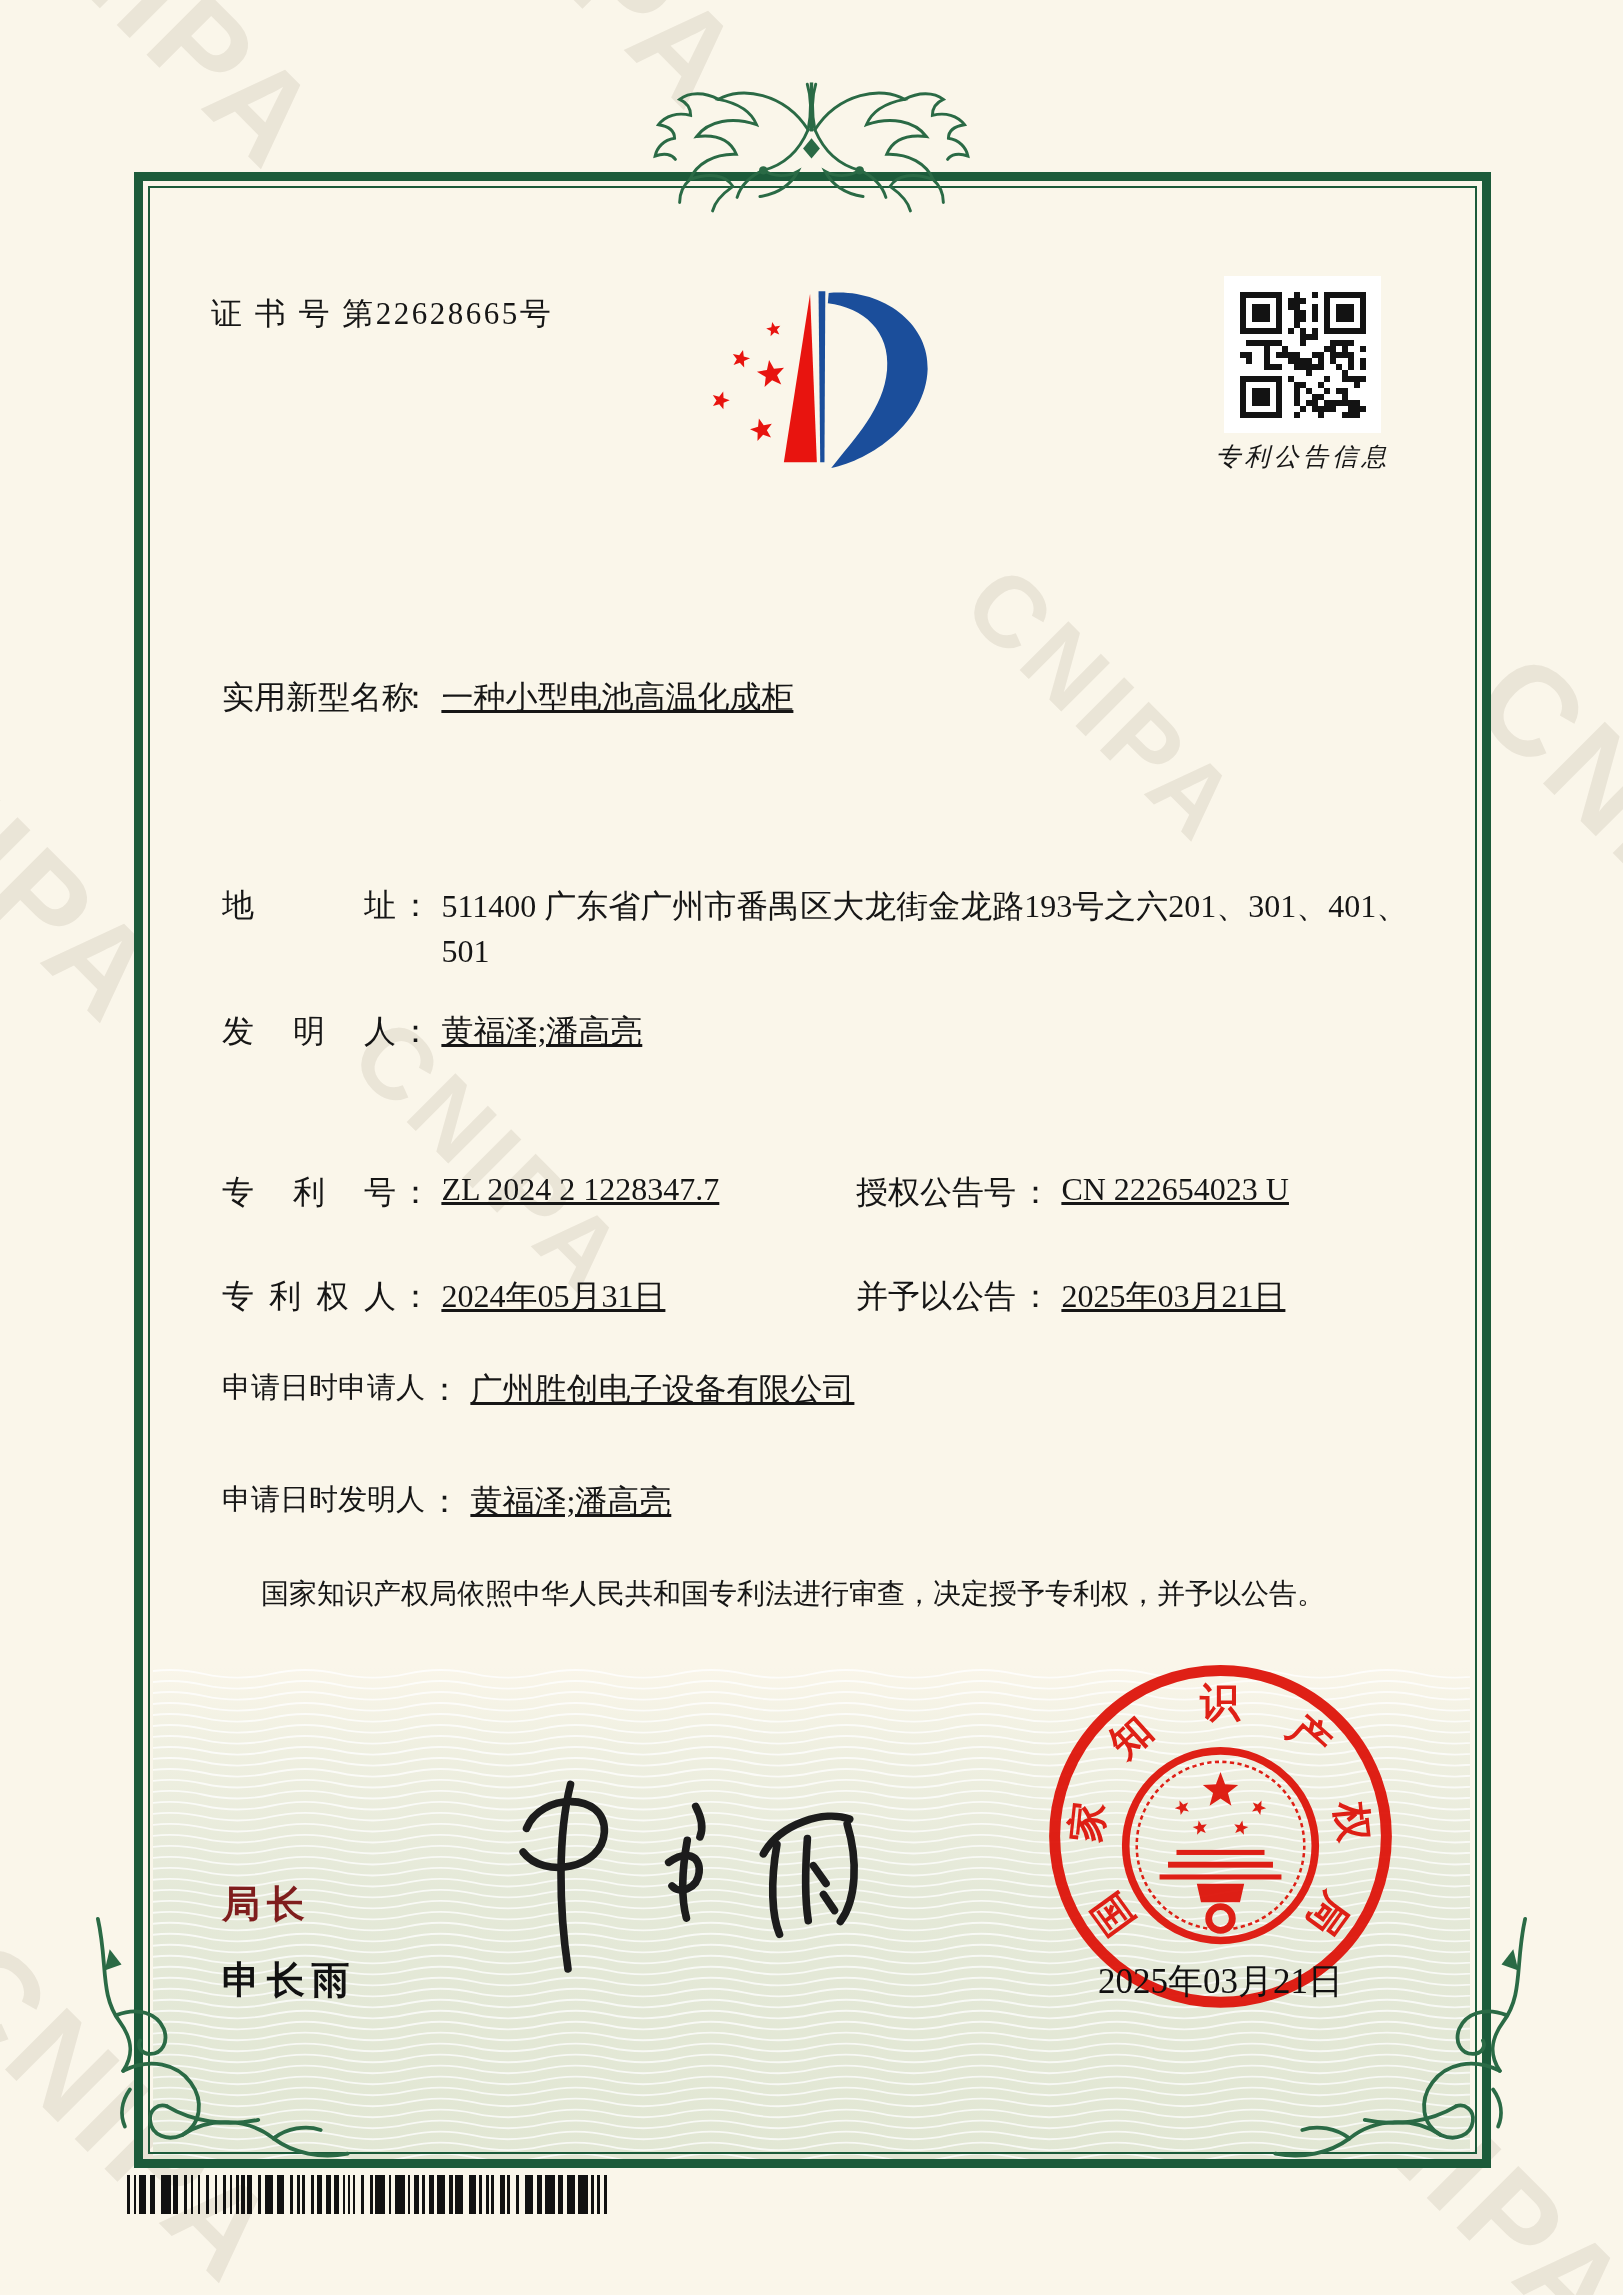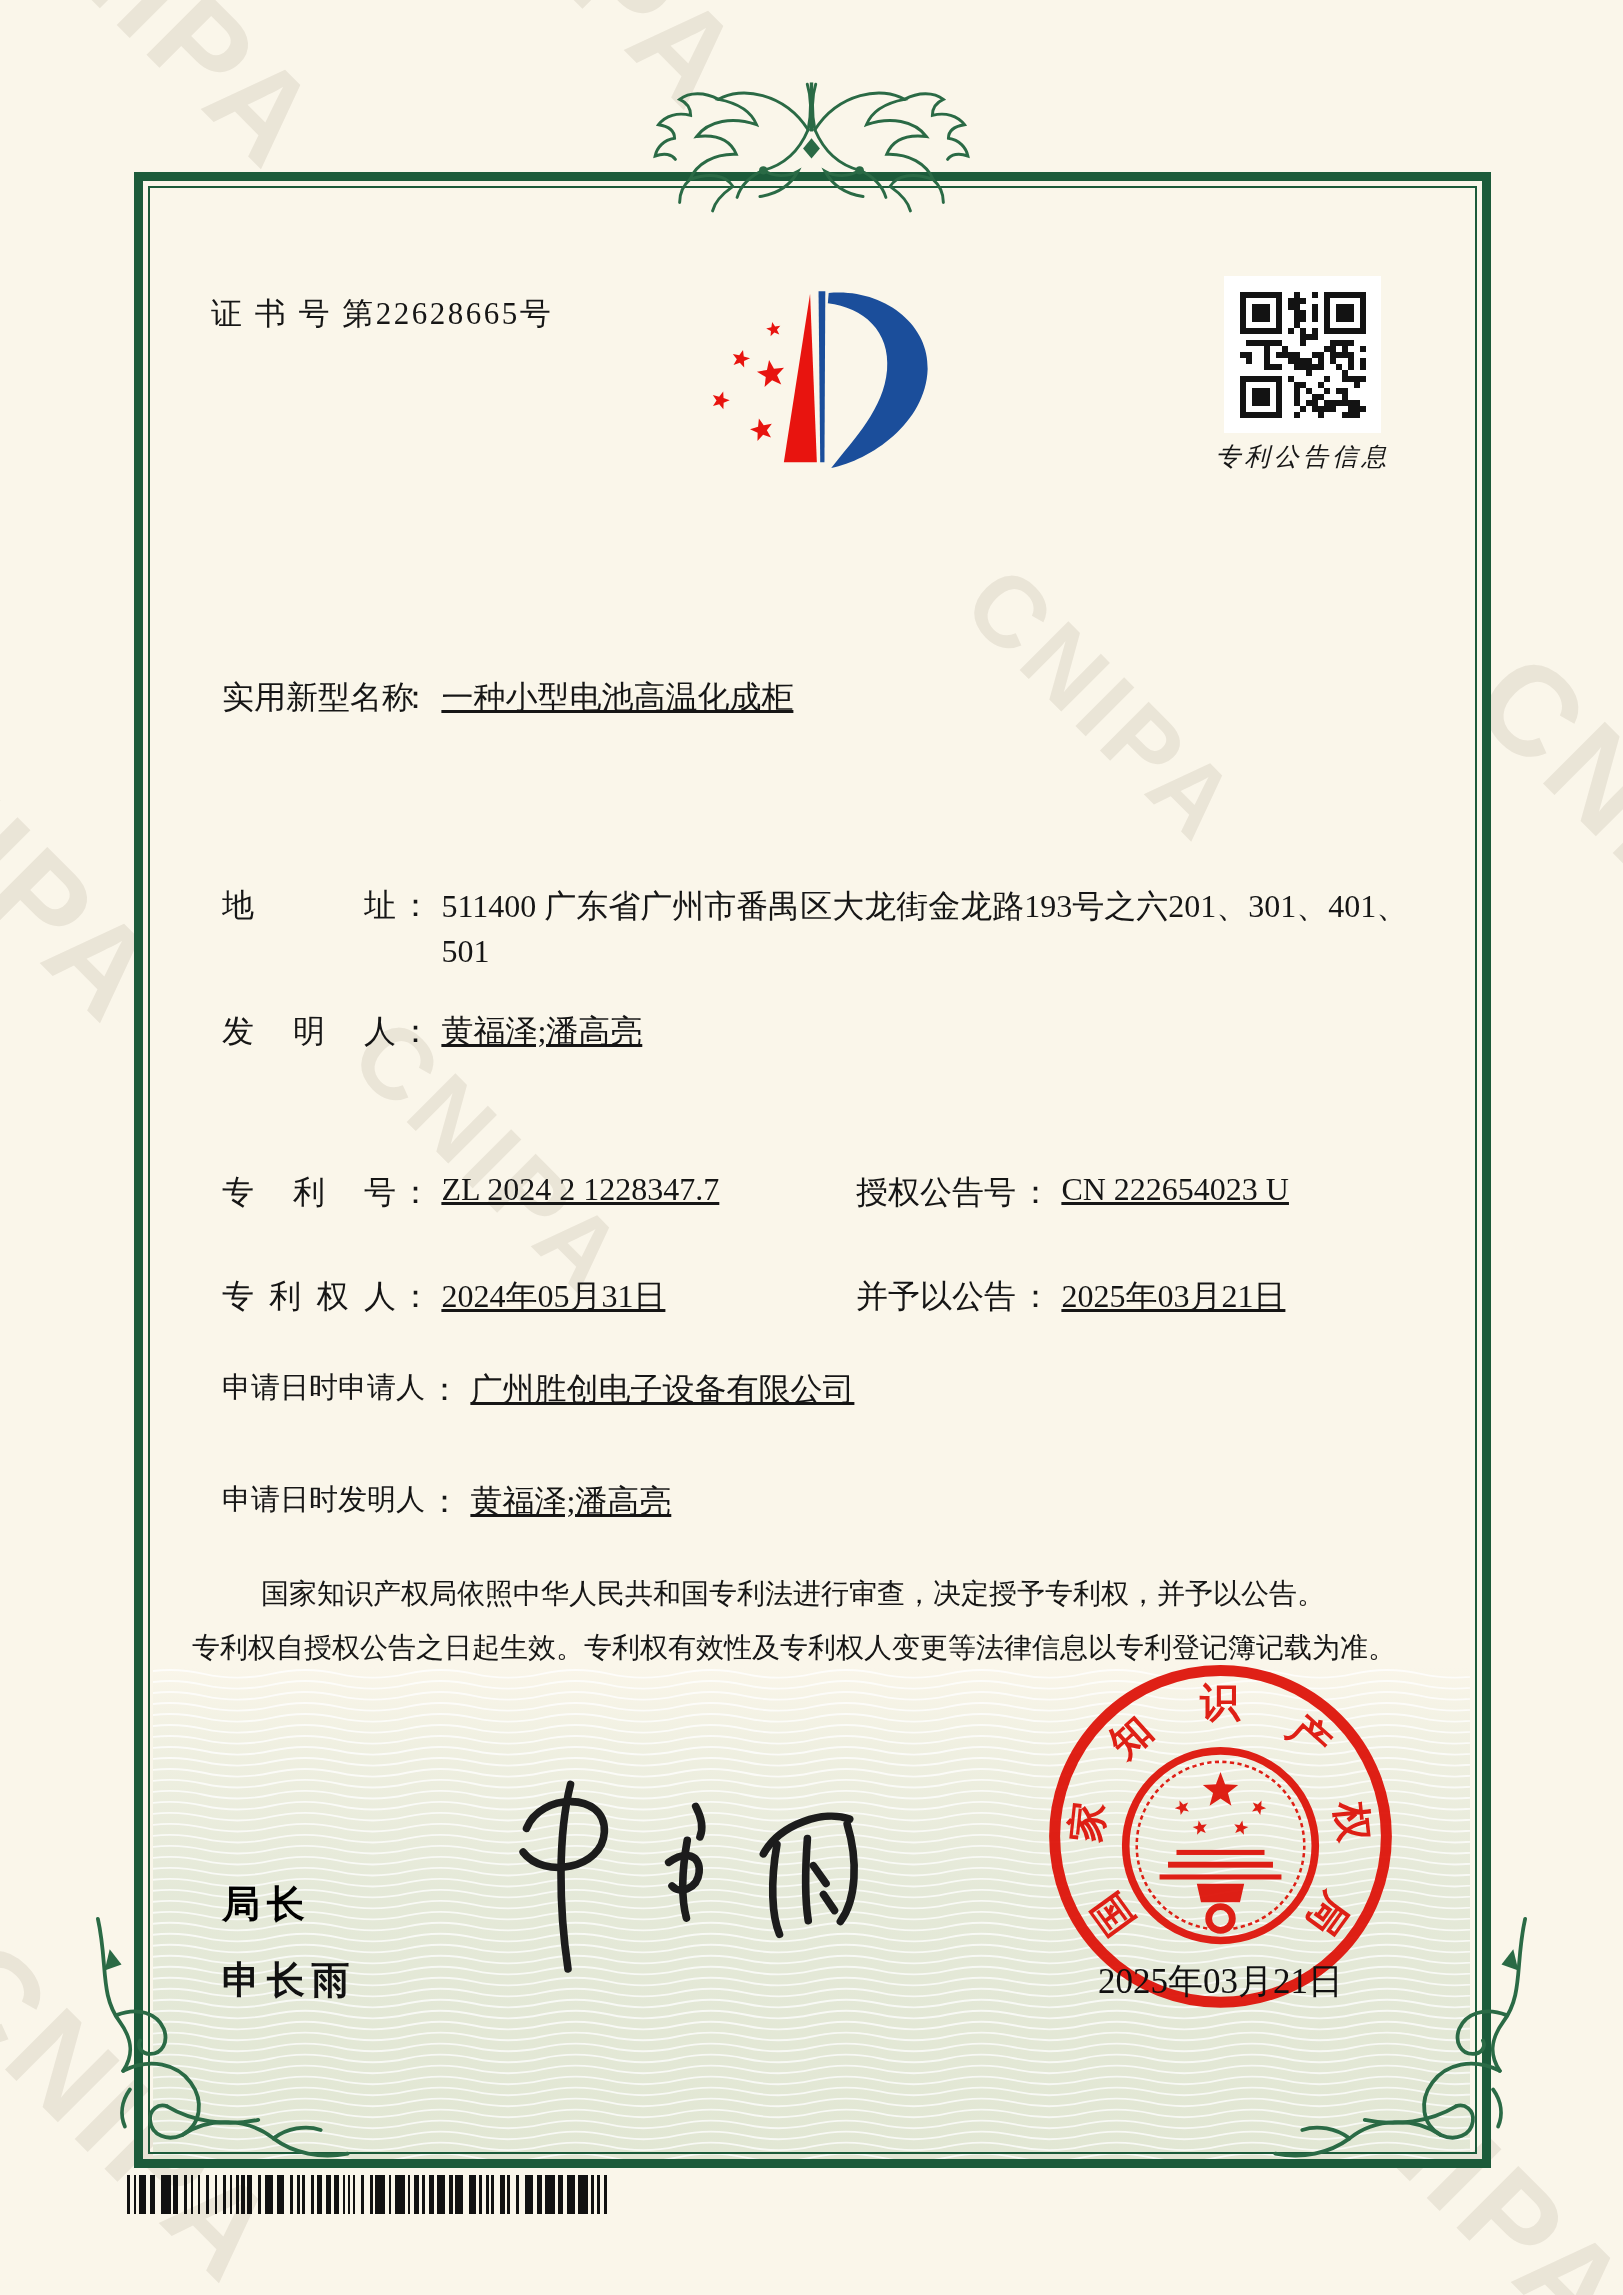--- a/index.html
+++ b/index.html
@@ -48,21 +48,21 @@
   .row .right{position:absolute;left:634px;top:0;white-space:nowrap;}
   .lbl-n{display:inline-block;font-size:29px;vertical-align:baseline;}
 
   
   .legal{position:absolute;left:192px;top:1567px;font-size:28px;line-height:54px;
          white-space:nowrap;}
   .legal .ind{padding-left:69px;}
 
   
   .officer-title{position:absolute;left:222px;top:1879px;
-      font:700 38px "Liberation Sans",sans-serif;letter-spacing:6.8px;color:#000000;}
+      font:700 38px "Liberation Sans",sans-serif;letter-spacing:6.8px;color:#7f1d1d;}
   .officer-name{position:absolute;left:222px;top:1955px;
       font:700 38px "Liberation Sans",sans-serif;letter-spacing:6.8px;color:#111;}
   .signature{position:absolute;left:469px;top:1759px;}
 
   
   .seal{position:absolute;left:1047px;top:1662px;width:347px;height:347px;opacity:.94;}
   .seal svg{position:absolute;left:0;top:0;}
   .seal .ring-char{position:absolute;font-size:40px;font-weight:700;color:#de1309;
        width:42px;text-align:center;line-height:42px;}
   .seal-date{position:absolute;left:1064px;top:1958px;width:313px;text-align:center;
@@ -680,21 +680,20 @@
   <div class="row" style="top:1368px">
     <span class="lbl-n">申请日时申请人</span><span class="colon">：</span><span class="val">广州胜创电子设备有限公司</span>
   </div>
 
   <div class="row" style="top:1480px">
     <span class="lbl-n">申请日时发明人</span><span class="colon">：</span><span class="val">黄福泽;潘高亮</span>
   </div>
 
   <div class="legal">
     <div class="ind">国家知识产权局依照中华人民共和国专利法进行审查，决定授予专利权，并予以公告。</div>
-    <div>专利权自授权公告之日起生效。专利权有效性及专利权人变更等法律信息以专利登记簿记载为准。</div>
   </div>
 
   <div class="officer-title">局长</div>
   <div class="officer-name">申长雨</div>
 
   <svg class="signature" width="423" height="237" viewBox="0 0 500 280">
     <g stroke="#1c1c1c" stroke-width="9" fill="none" stroke-linecap="round" stroke-linejoin="round">
       <path d="M120,30 C105,90 106,175 117,248"></path>
       <path d="M68,82 C84,40 162,38 160,86 C158,130 88,142 64,110"></path>
       <path d="M258,96 C252,130 250,162 257,188"></path>

